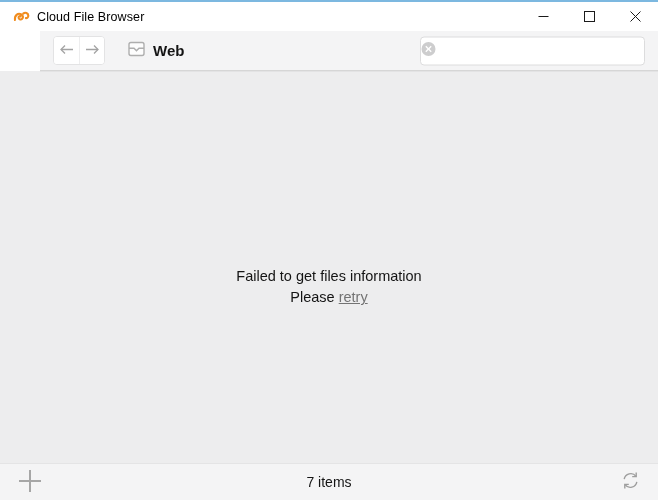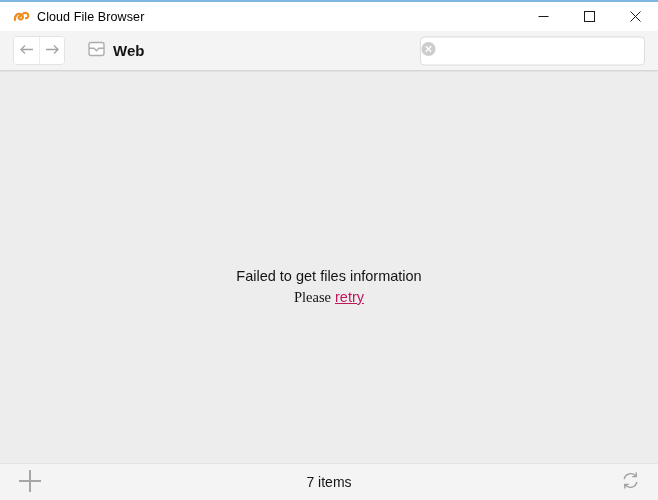--- a/index.html
+++ b/index.html
@@ -42,20 +42,21 @@
   .caption-btn svg { display: block; }
 
   
   .toolbar {
     height: 40px; flex: 0 0 40px;
     background: #f4f4f5;
     border-bottom: 1px solid #d6d6d6;
     box-shadow: 0 1px 0 rgba(0,0,0,0.04);
     display: flex; align-items: center;
     position: relative;
+    margin-left: 40px;
   }
   .nav-group {
     display: flex;
     margin-left: 13px;
     border: 1px solid #e3e3e4;
     border-radius: 4px;
     background: #ffffff;
     overflow: hidden;
     height: 29px;
   }
@@ -116,23 +117,23 @@
   }
   .error-message { text-align: center; line-height: 1.45; margin-top: 40px; }
   .error-line1 {
     font-size: 14.5px;
     color: #141414;
   }
   .error-line2 {
     font-size: 14.5px;
     color: #141414;
   }
-  .error-line2 .please { margin-right: 4px; font-family: Liberation Serif, serif; }
+  .error-line2 .please { margin-right: 4px; }
   .retry-link {
-    color: #be185d;
+    color: #737373;
     text-decoration: underline;
     cursor: pointer;
   }
 
   
   .statusbar {
     height: 37px; flex: 0 0 37px;
     background: #f4f4f5;
     border-top: 1px solid #e4e4e5;
     display: flex; align-items: center;

